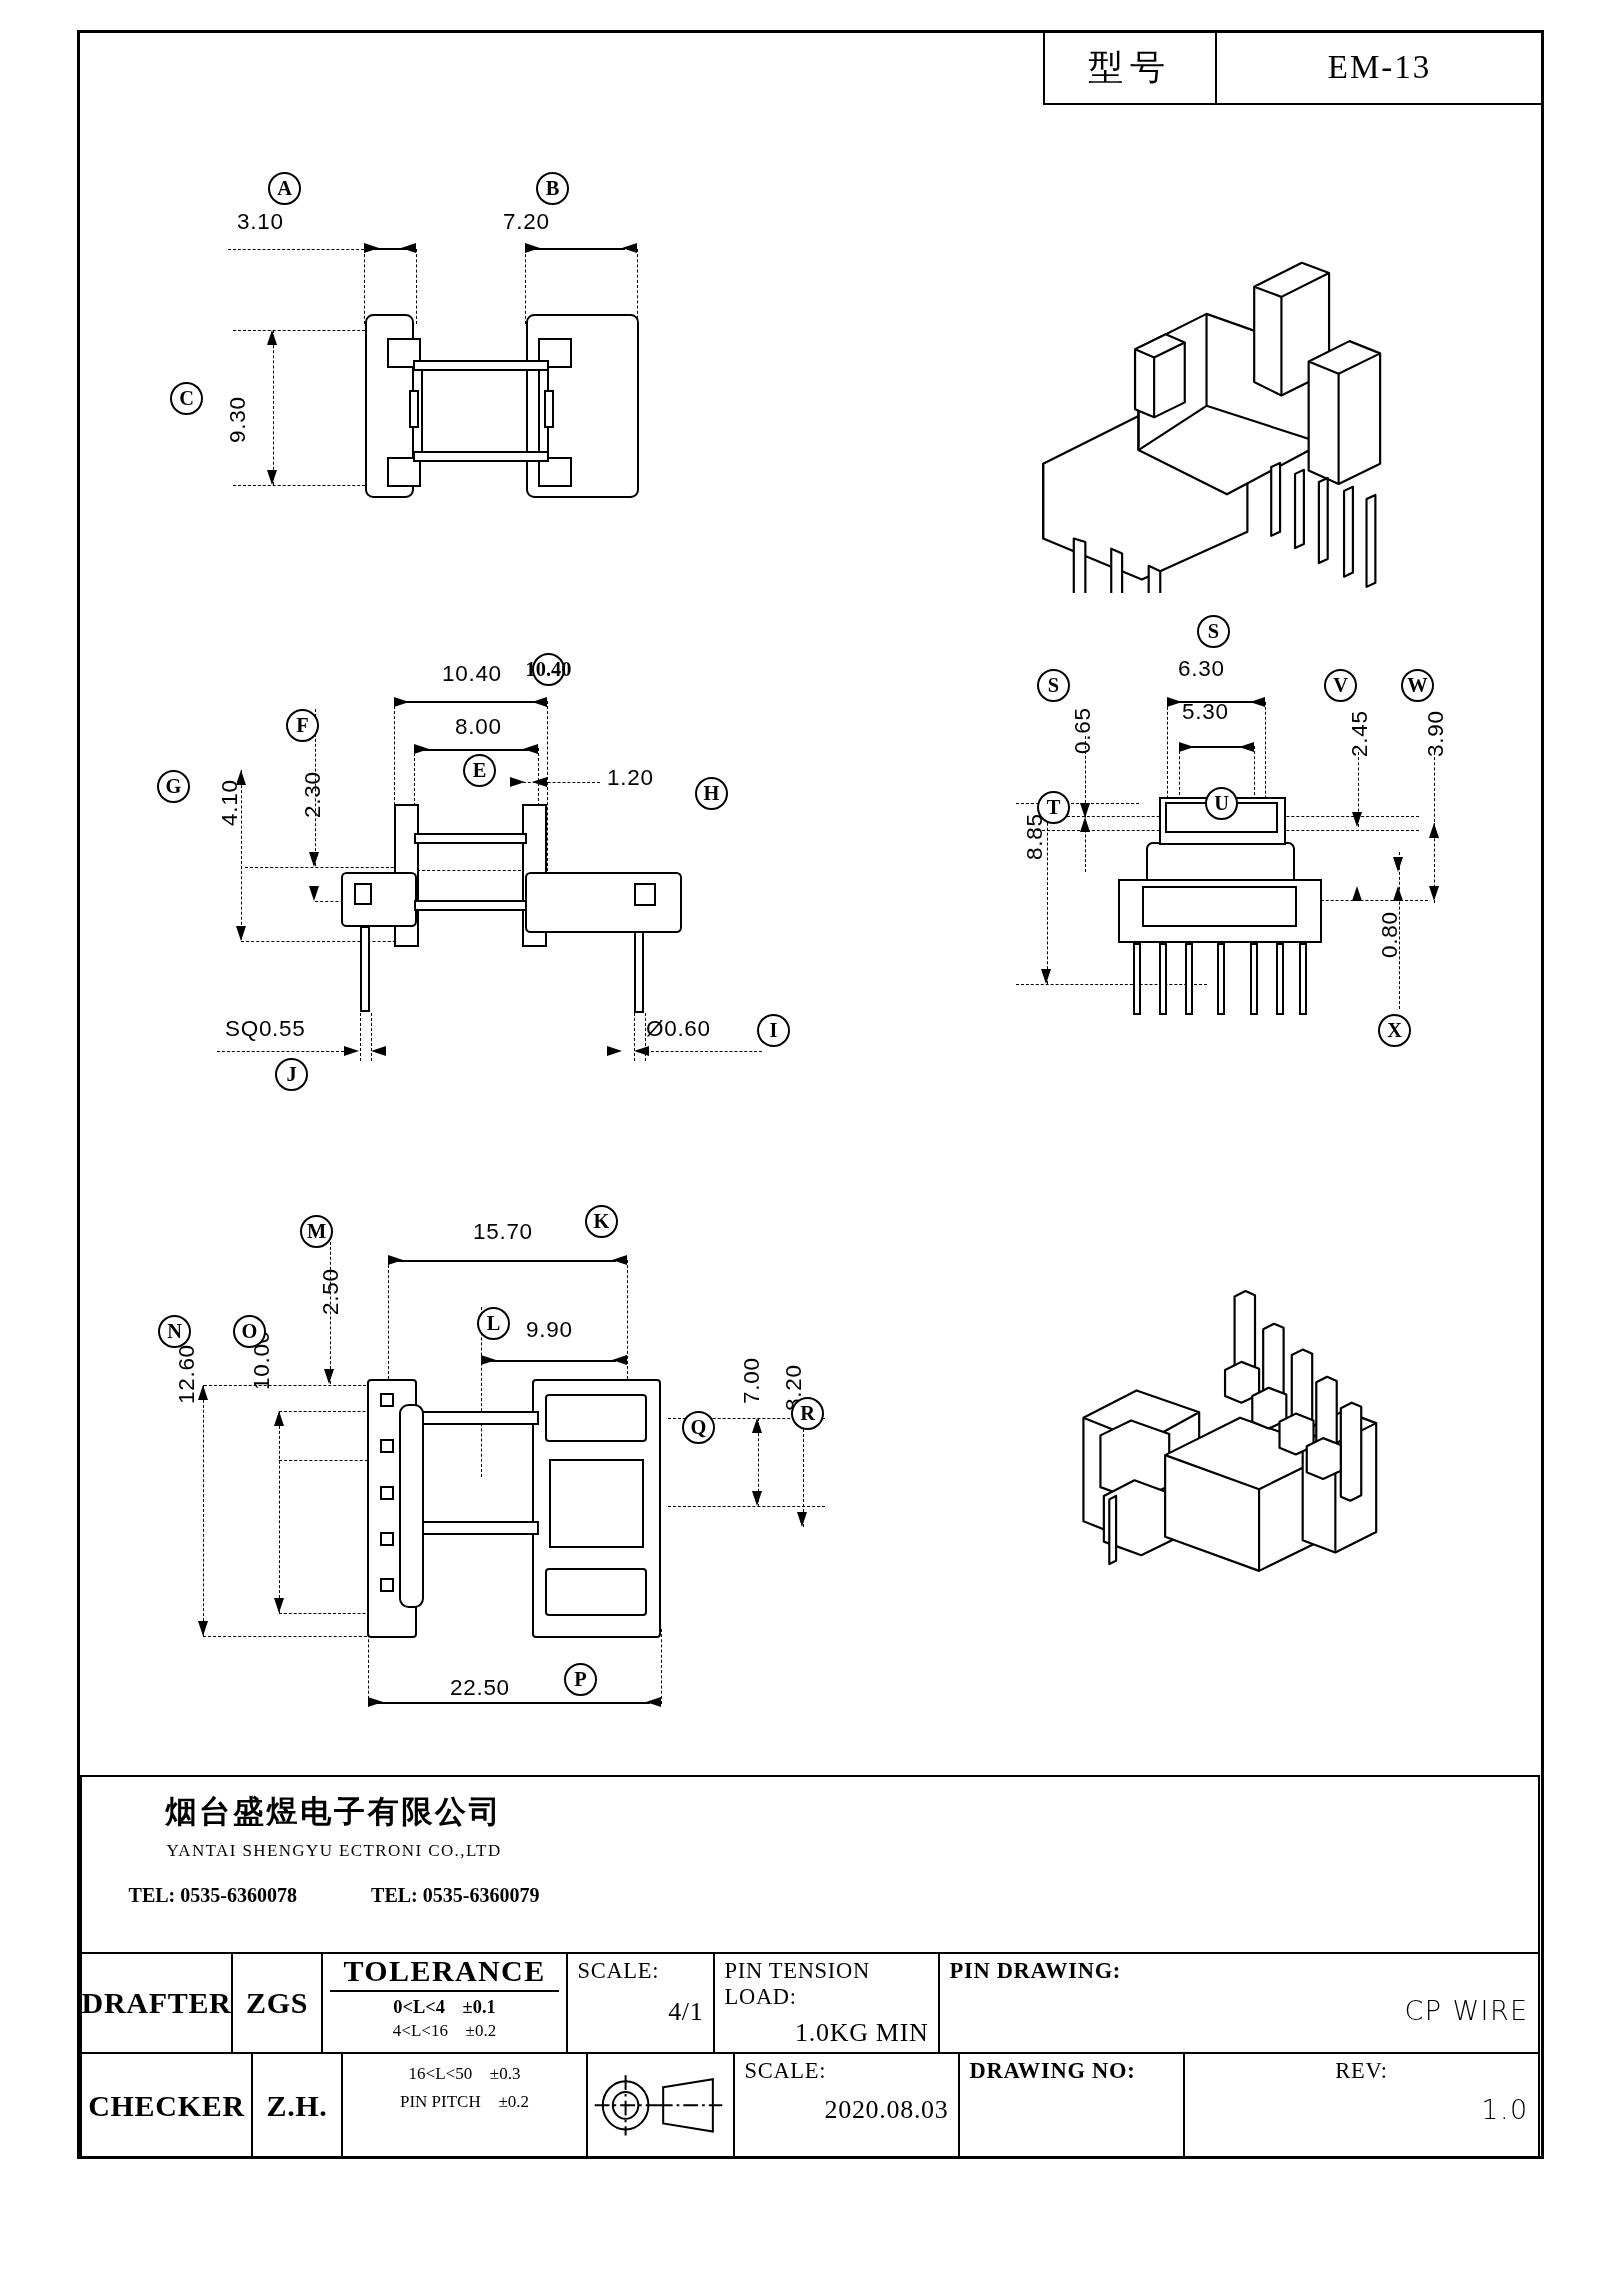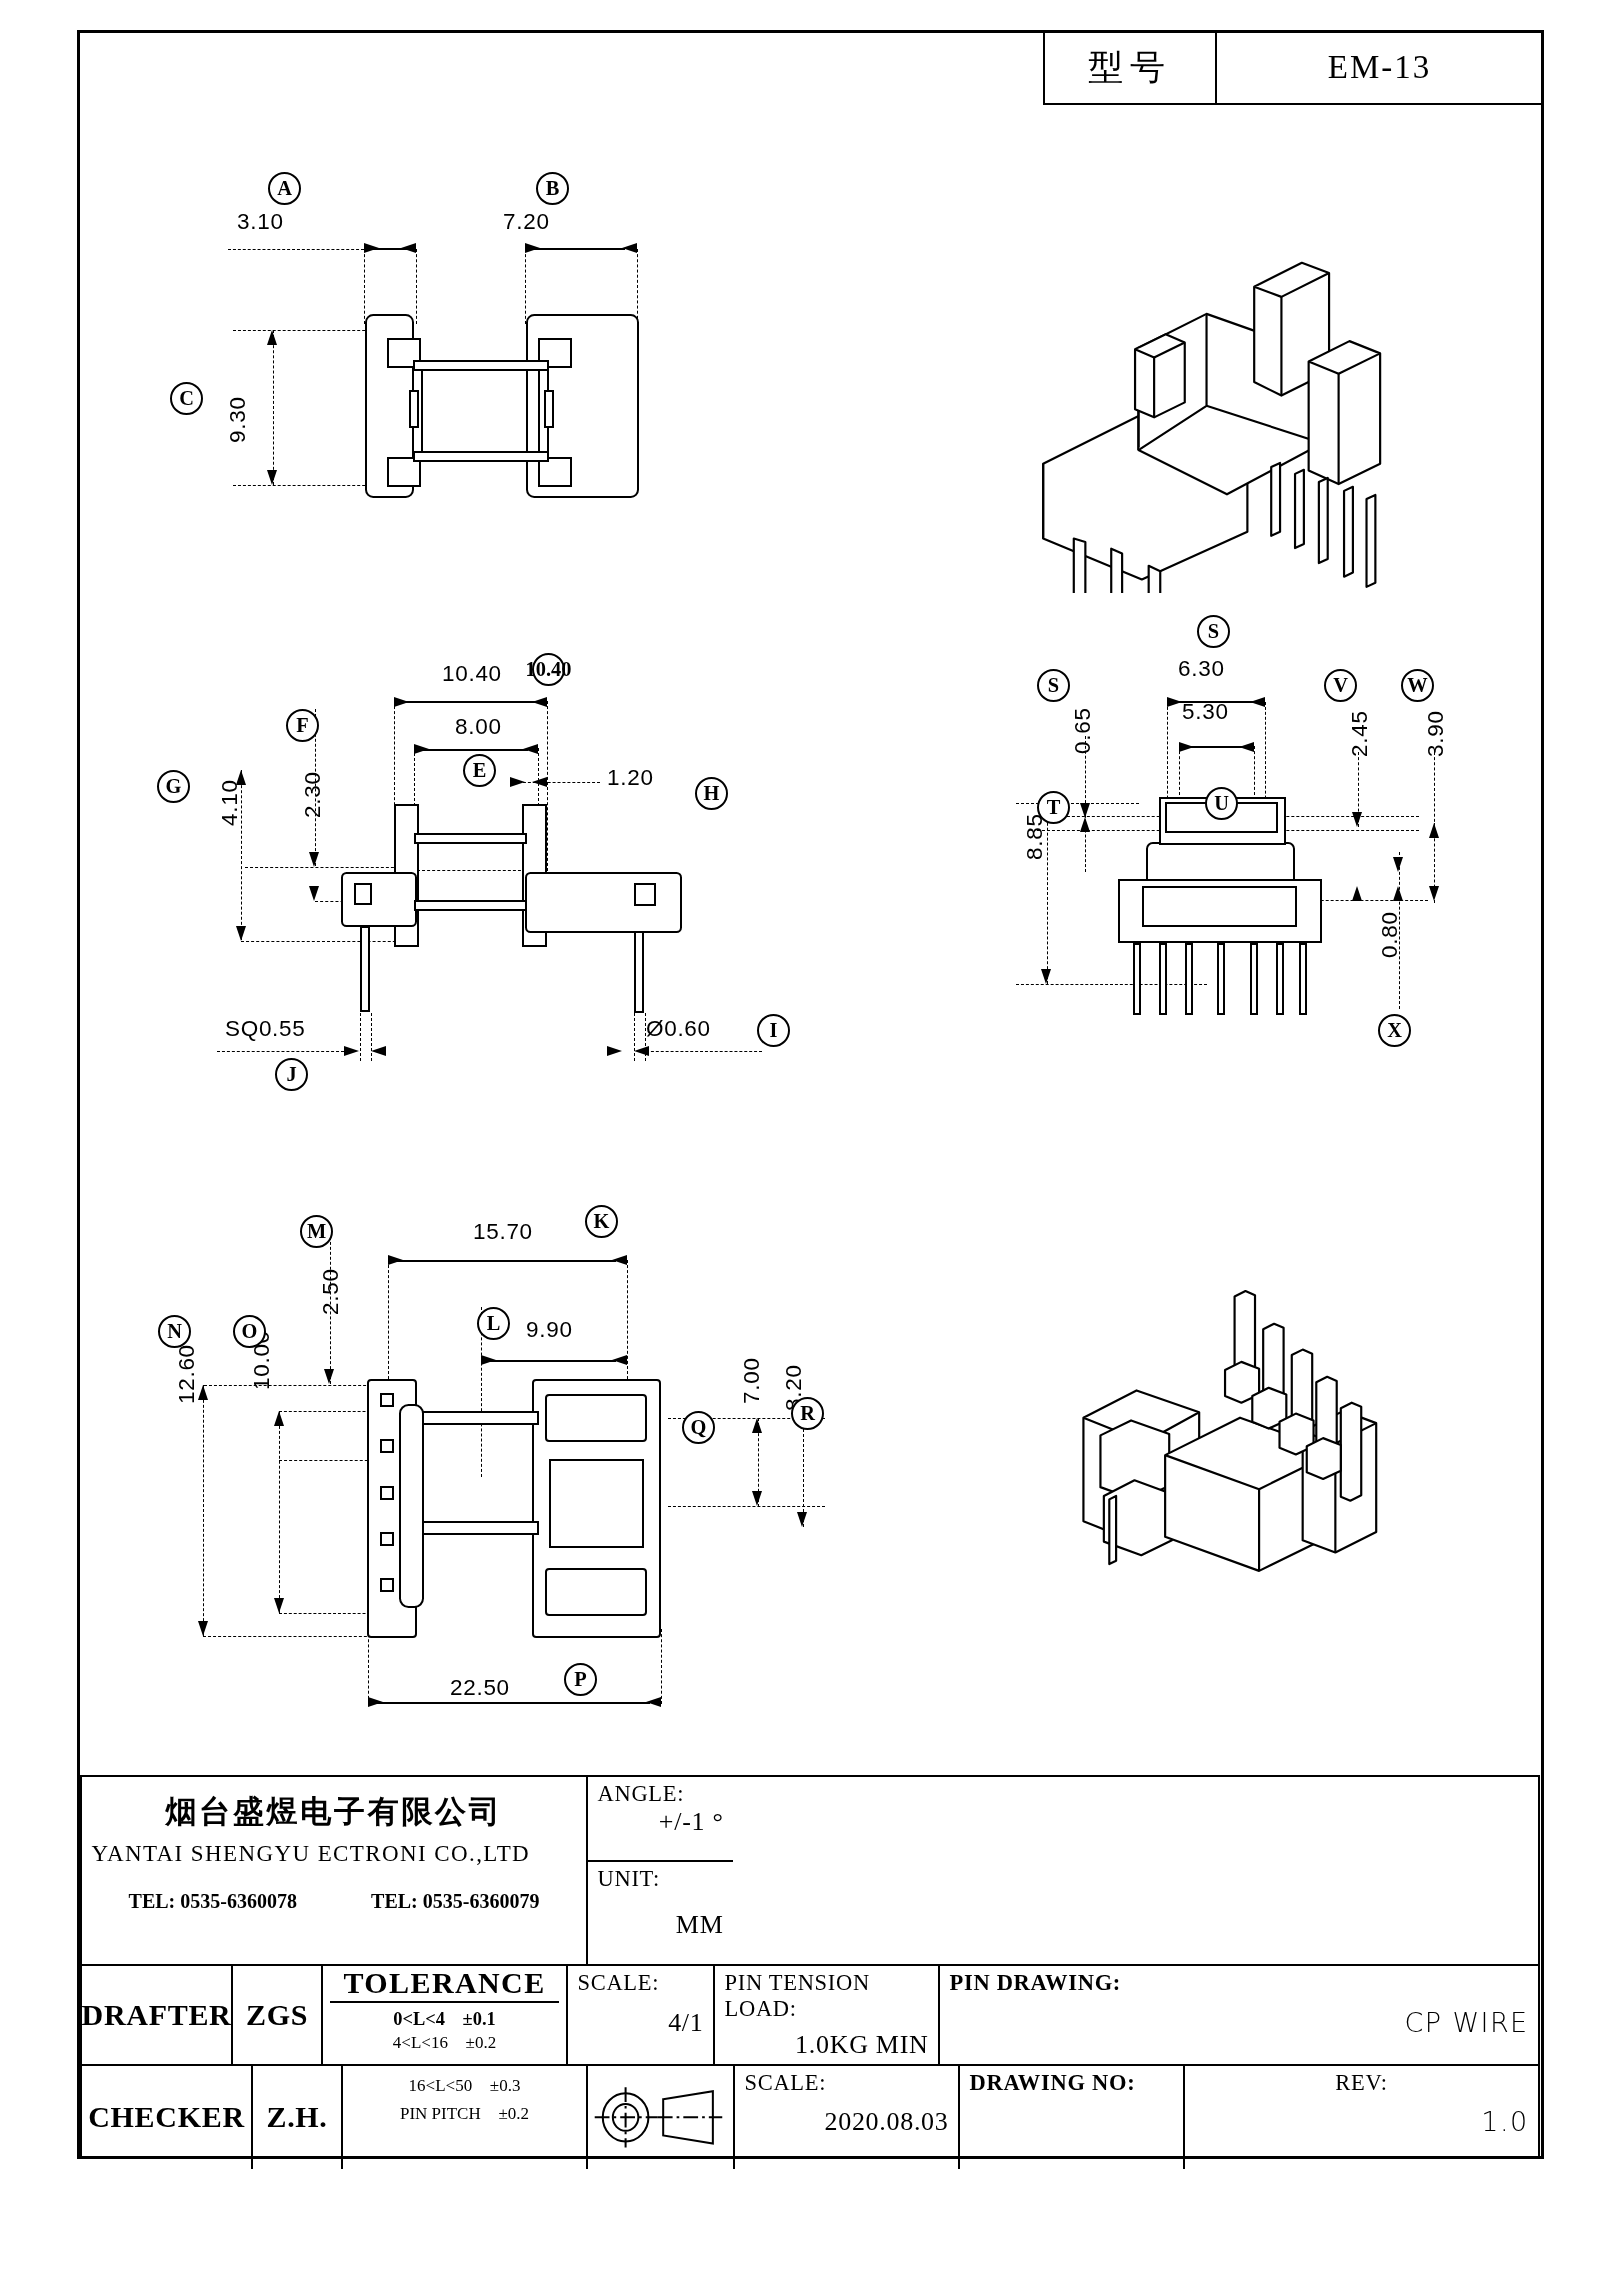--- a/index.html
+++ b/index.html
@@ -49,21 +49,21 @@
   .bl{border-left:2px solid #000;}
   .bt{border-top:2px solid #000;}
   .lbl{font-size:22.5px;letter-spacing:0.7px;font-family:"Liberation Serif",serif;}
   .val{font-size:26px;text-align:right;letter-spacing:0.7px;font-family:"Liberation Serif",serif;}
   .val-thin{font-size:27px;text-align:right;letter-spacing:1.4px;
             font-family:"DejaVu Sans",sans-serif;font-weight:300;}
   .big{font-size:30px;font-weight:bold;letter-spacing:0.7px;}
 
   #company-cn{font-size:31px;font-weight:bold;text-align:center;
               font-family:"DejaVu Sans",sans-serif;letter-spacing:2.7px;margin-top:9.5px;}
-  #company-en{font-size:23px;text-align:left;letter-spacing:1.4px;margin-top:8.2px;}
+  #company-en{font-size:17px;text-align:center;letter-spacing:1.4px;margin-top:8.2px;}
   .tel-row{display:flex;justify-content:space-around;margin-top:23px;font-size:20px;font-weight:bold;}
 
   .tol-title{font-size:30px;font-weight:bold;text-align:center;letter-spacing:1.4px;
              border-bottom:2px solid #000;padding-bottom:1.4px;}
   .tol-line{display:flex;justify-content:center;gap:17.7px;font-size:18.4px;font-weight:bold;}
   .tol-line.sm{font-size:17px;font-weight:normal;}
 
   
   .proj{position:relative;width:100%;height:100%;}
 </style>
@@ -424,30 +424,20 @@
 
     <div class="tb-cell" style="width:504px;">
       <div id="company-cn">烟台盛煜电子有限公司</div>
       <div id="company-en">YANTAI SHENGYU ECTRONI CO.,LTD</div>
       <div class="tel-row">
         <span>TEL: 0535-6360078</span>
         <span>TEL: 0535-6360079</span>
       </div>
     </div>
 
-    <div class="tb-cell bl" style="width:147px;padding:0;">
-      <div style="height:85px;border-bottom:2px solid #000;box-sizing:border-box;padding:4.1px 9.5px;">
-        <div class="lbl">ANGLE:</div>
-        <div class="val">+/-1 °</div>
-      </div>
-      <div style="height:102px;box-sizing:border-box;padding:4.1px 9.5px;">
-        <div class="lbl">UNIT:</div>
-        <div class="val" style="margin-top:17.7px;">MM</div>
-      </div>
-    </div>
 
   </div>
 
   <div class="tb-row bt" style="height:100px;">
     <div class="tb-cell" style="width:149px;display:flex;align-items:center;justify-content:center;">
       <span class="big">DRAFTER</span>
     </div>
     <div class="tb-cell bl" style="width:90px;display:flex;align-items:center;justify-content:center;">
       <span class="big">ZGS</span>
     </div>

